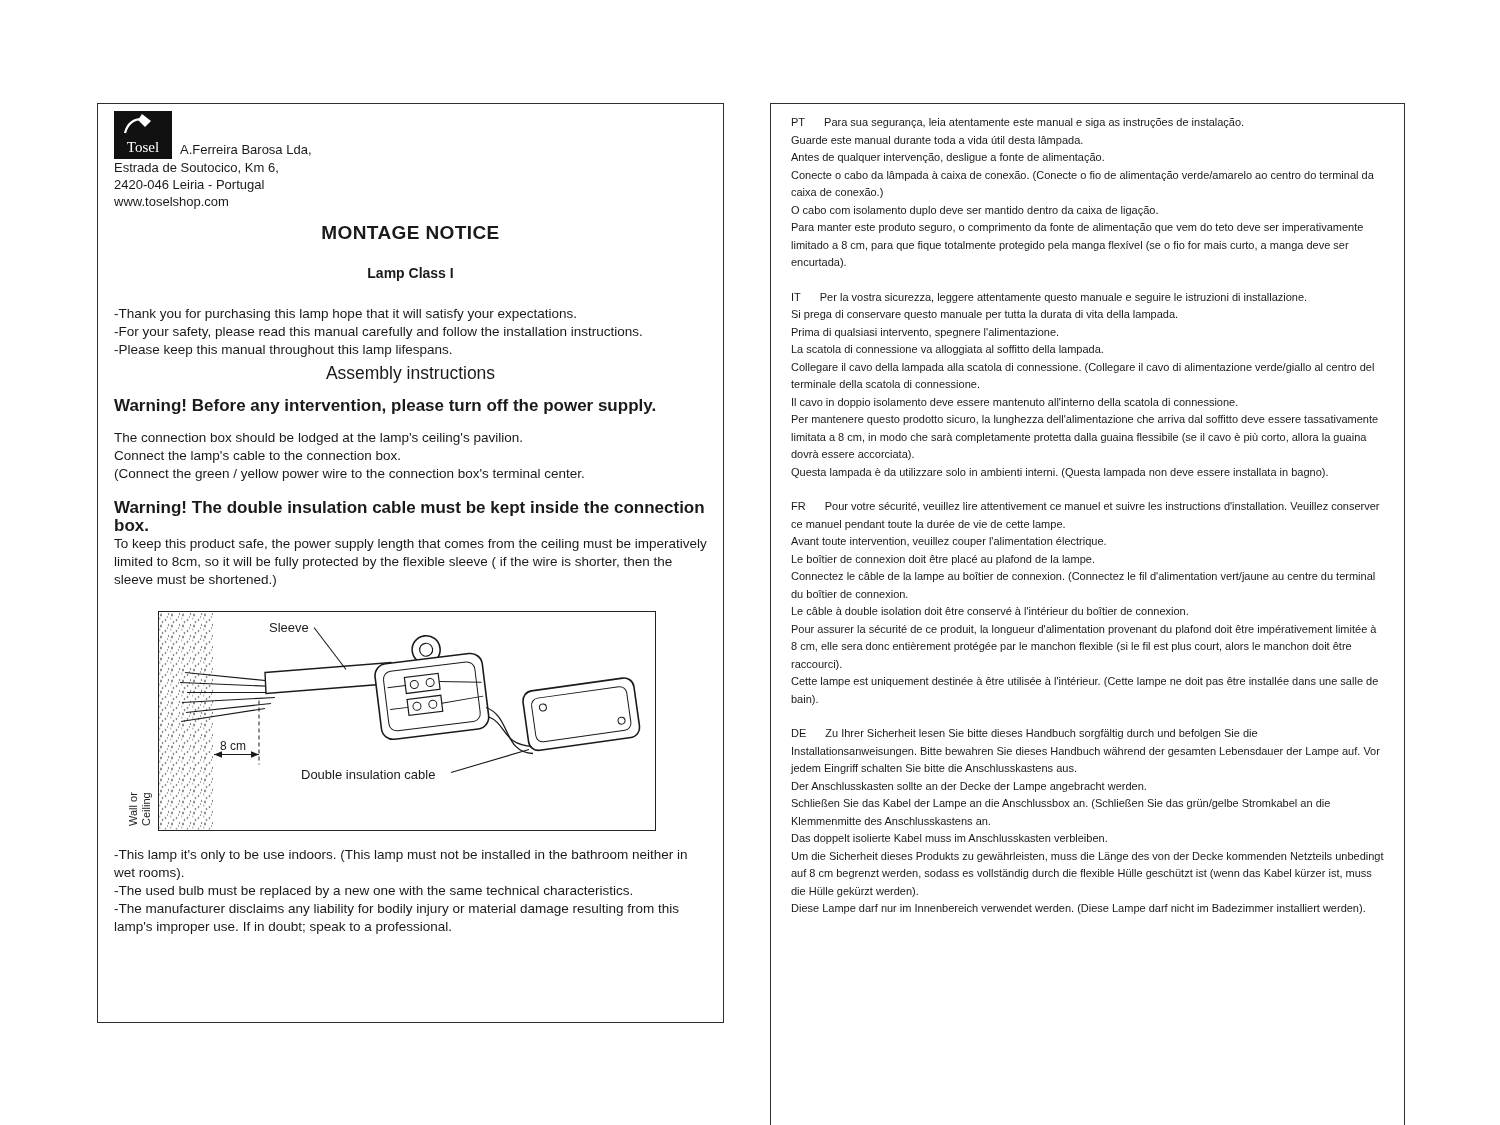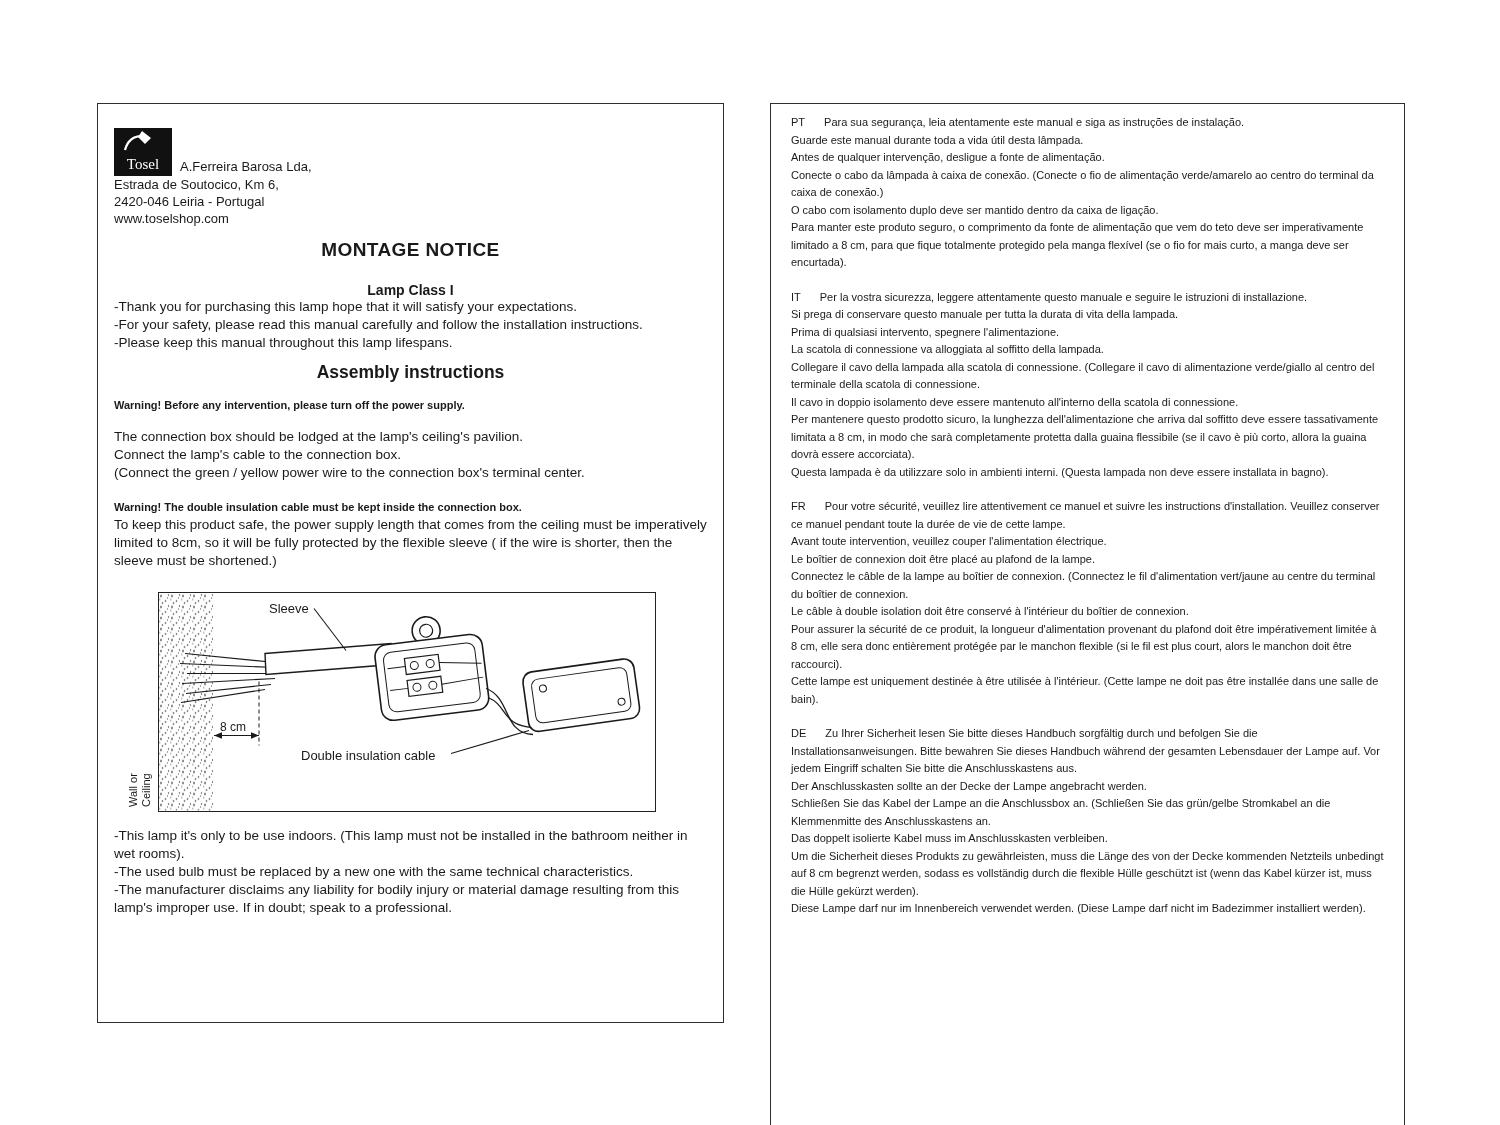--- a/index.html
+++ b/index.html
@@ -2,35 +2,35 @@
 <html><head>
 <meta charset="utf-8">
 <style>
   * { margin:0; padding:0; box-sizing:border-box; }
   html,body { background:#ffffff; }
   body {
     width:1500px; height:1125px; position:relative;
     font-family:"Liberation Sans", sans-serif; color:#1a1a1a;
   }
   .panel { position:absolute; background:#fff; border:1.5px solid #2e2e2e; overflow:hidden; }
-  .panel.left  { left:97px;  top:103px; width:627px; height:920px; padding:24px 16px; }
+  .panel.left  { left:97px;  top:103px; width:627px; height:920px; padding:7px 16px; }
   .panel.right { left:770px; top:103px; width:635px; height:1120px; padding:10px 20px 12px 20px;
                  font-size:11px; line-height:17.5px; }
 
   
   .logo-row { display:flex; align-items:flex-end; gap:8px; }
   .logo { width:58px; height:48px; background:#111; flex:0 0 auto; }
   .logo svg { display:block; width:58px; height:48px; }
   .addr { font-size:13px; line-height:17px; }
   .addr-first { padding-bottom:1px; }
   .doc-title { text-align:center; font-size:19px; letter-spacing:0.4px; margin-top:12px; }
   .doc-subtitle { text-align:center; font-size:14px; font-weight:bold; margin-top:21px; }
-  .intro { font-size:13.5px; line-height:18px; }
-  .section-h { text-align:center; font-size:17.5px; margin-top:10px; font-weight:bold; }
-  .warning { font-weight:bold; font-size:11px; line-height:18px; margin-top:13px; }
+  .intro { margin-top:24px; font-size:13.5px; line-height:18px; }
+  .section-h { text-align:center; font-size:17.5px; margin-top:4px; font-weight:normal; }
+  .warning { font-weight:bold; font-size:17px; line-height:18px; margin-top:13px; }
   .body-block { font-size:13.5px; line-height:18px; margin-top:14px; }
 
   .figure-wrap { position:relative; margin:22px 0 0 44px; width:500px; }
   .figure-svg { display:block; width:498px; height:220px; border:1.5px solid #222; background:#fff; }
   .fig-label { font-size:13px; fill:#1a1a1a; font-family:"Liberation Sans", sans-serif; }
   .fig-label-sm { font-size:12px; fill:#1a1a1a; font-family:"Liberation Sans", sans-serif; }
   .wall-label { position:absolute; left:-42px; bottom:16px; width:48px;
                 font-size:11px; line-height:13px; text-align:left;
                 transform:rotate(-90deg); transform-origin:center; }
 

